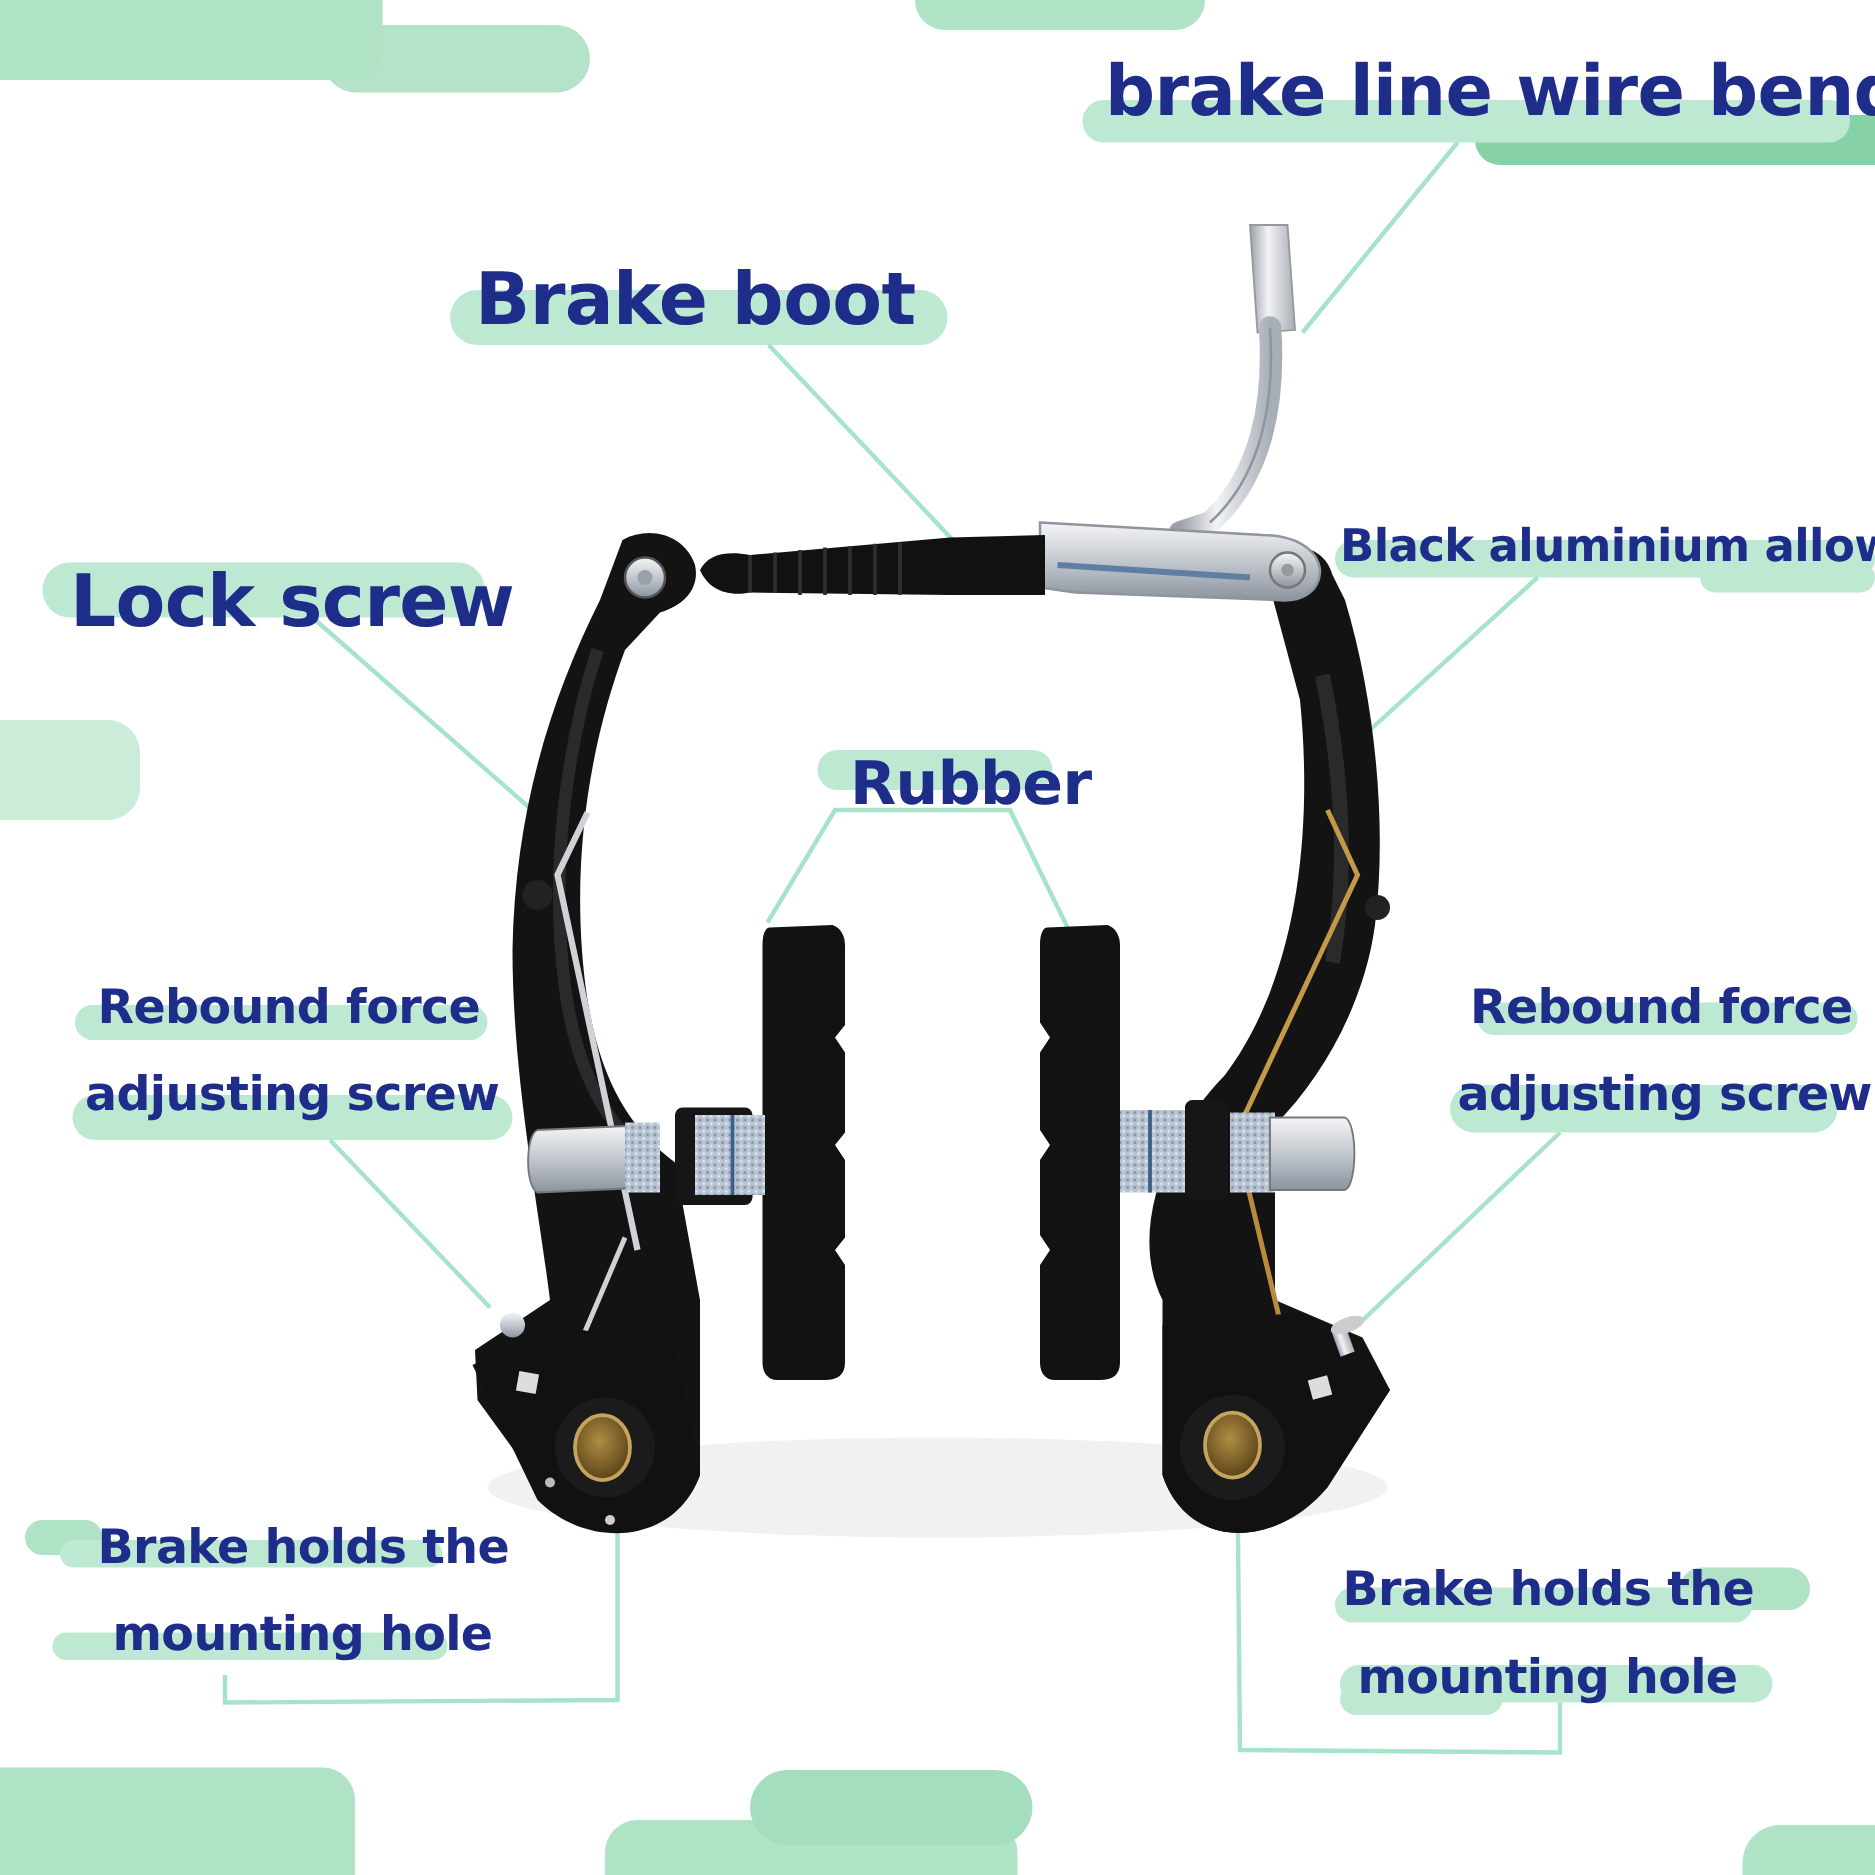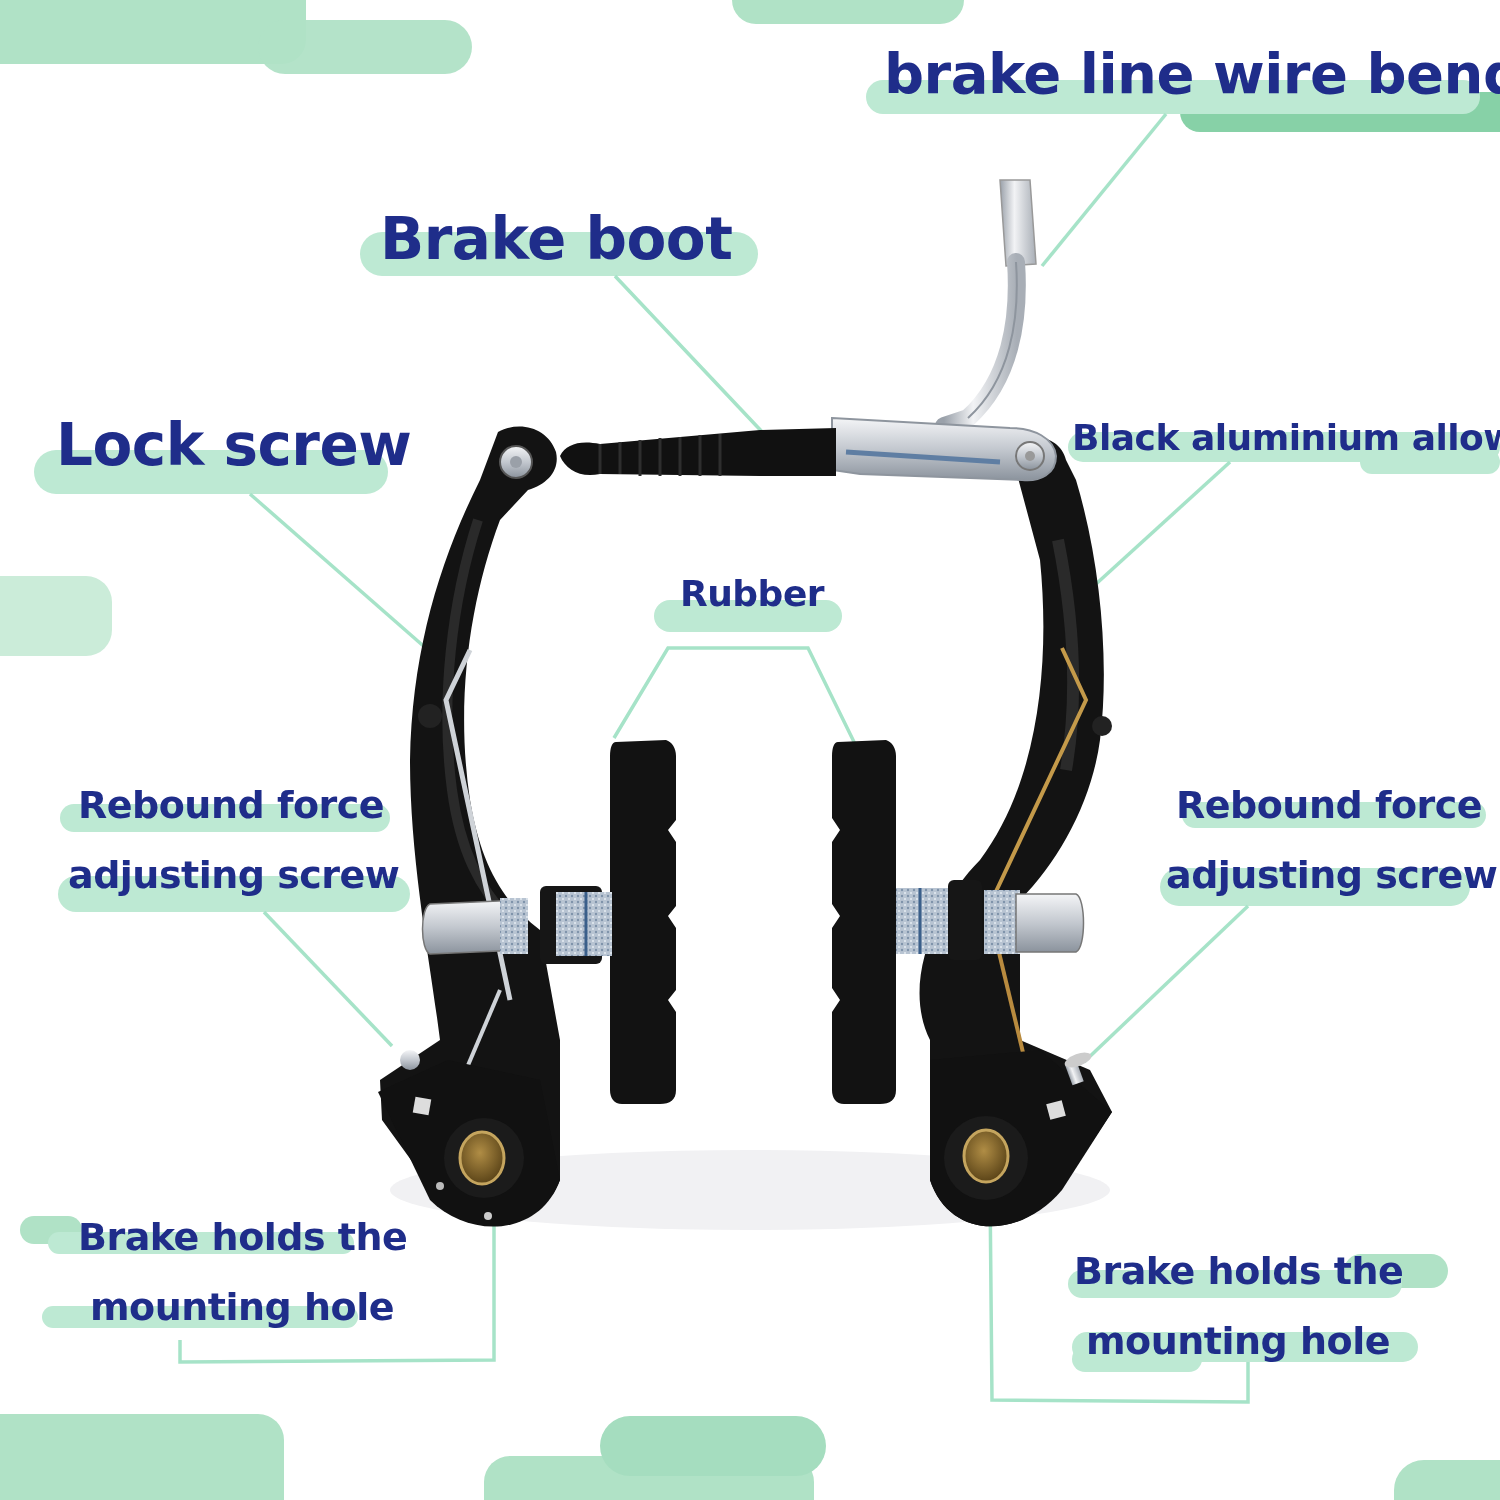--- a/index.html
+++ b/index.html
@@ -165,23 +165,23 @@
     <rect x="896" y="888" width="52" height="66" fill="url(#knurl)"></rect>
     <line x1="920" y1="888" x2="920" y2="954" stroke="#3a5f8a" stroke-width="3"></line>
     <rect x="948" y="880" width="34" height="80" rx="6" fill="#161616"></rect>
     <rect x="984" y="890" width="36" height="64" fill="url(#knurl)"></rect>
     <path d="M1016 894 L1076 894 C1086 898 1086 948 1076 952 L1016 952 Z" fill="url(#metal)" stroke="#777" stroke-width="1.5"></path>
   </g>
 </svg>
 
 <div class="label" style="left:884px;top:46px;font-size:56px;">brake line wire bend</div>
 <div class="label" style="left:380px;top:210px;font-size:58px;">Brake boot</div>
-<div class="label" style="left:56px;top:416px;font-size:58px;">Lock screw</div>
+<div class="label" style="left:56px;top:452px;font-size:58px;">Lock screw</div>
 <div class="label" style="left:1072px;top:420px;font-size:36px;">Black aluminium allow</div>
-<div class="label" style="left:680px;top:576px;font-size:36px;text-align:right;">Rubber</div>
+<div class="label" style="left:680px;top:603px;font-size:48px;text-align:right;">Rubber</div>
 
 <div class="label" style="left:78px;top:786px;font-size:38px;">Rebound force</div>
 <div class="label" style="left:68px;top:856px;font-size:38px;">adjusting screw</div>
 <div class="label" style="left:1176px;top:786px;font-size:38px;">Rebound force</div>
 <div class="label" style="left:1166px;top:856px;font-size:38px;">adjusting screw</div>
 
 <div class="label" style="left:78px;top:1218px;font-size:38px;">Brake holds the</div>
 <div class="label" style="left:90px;top:1288px;font-size:38px;">mounting hole</div>
 <div class="label" style="left:1074px;top:1252px;font-size:38px;">Brake holds the</div>
 <div class="label" style="left:1086px;top:1322px;font-size:38px;">mounting hole</div>

